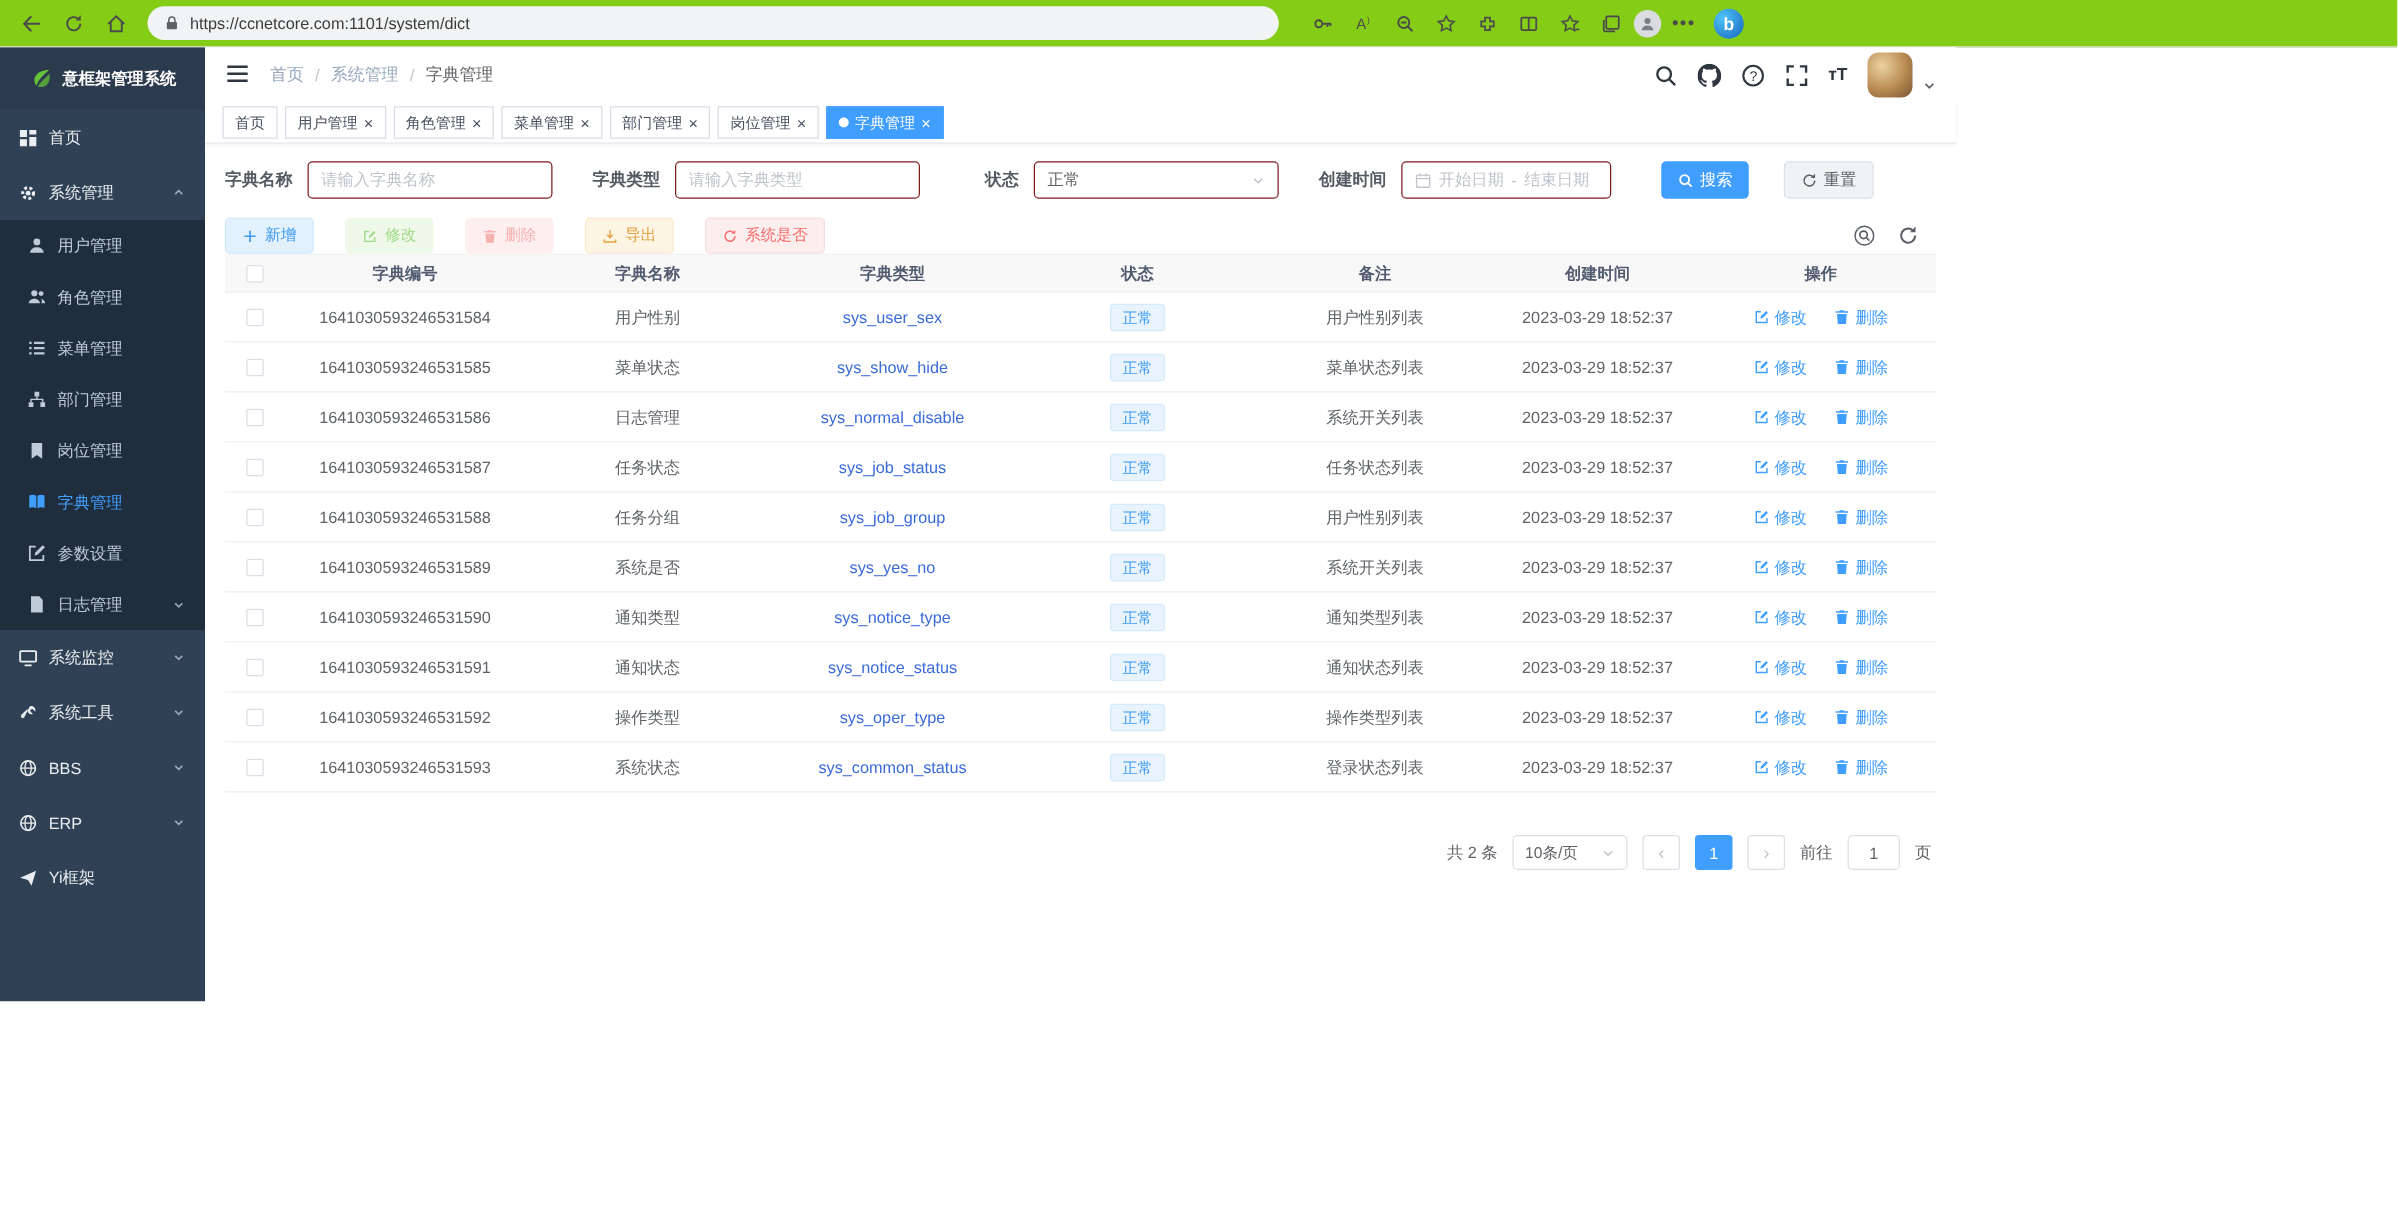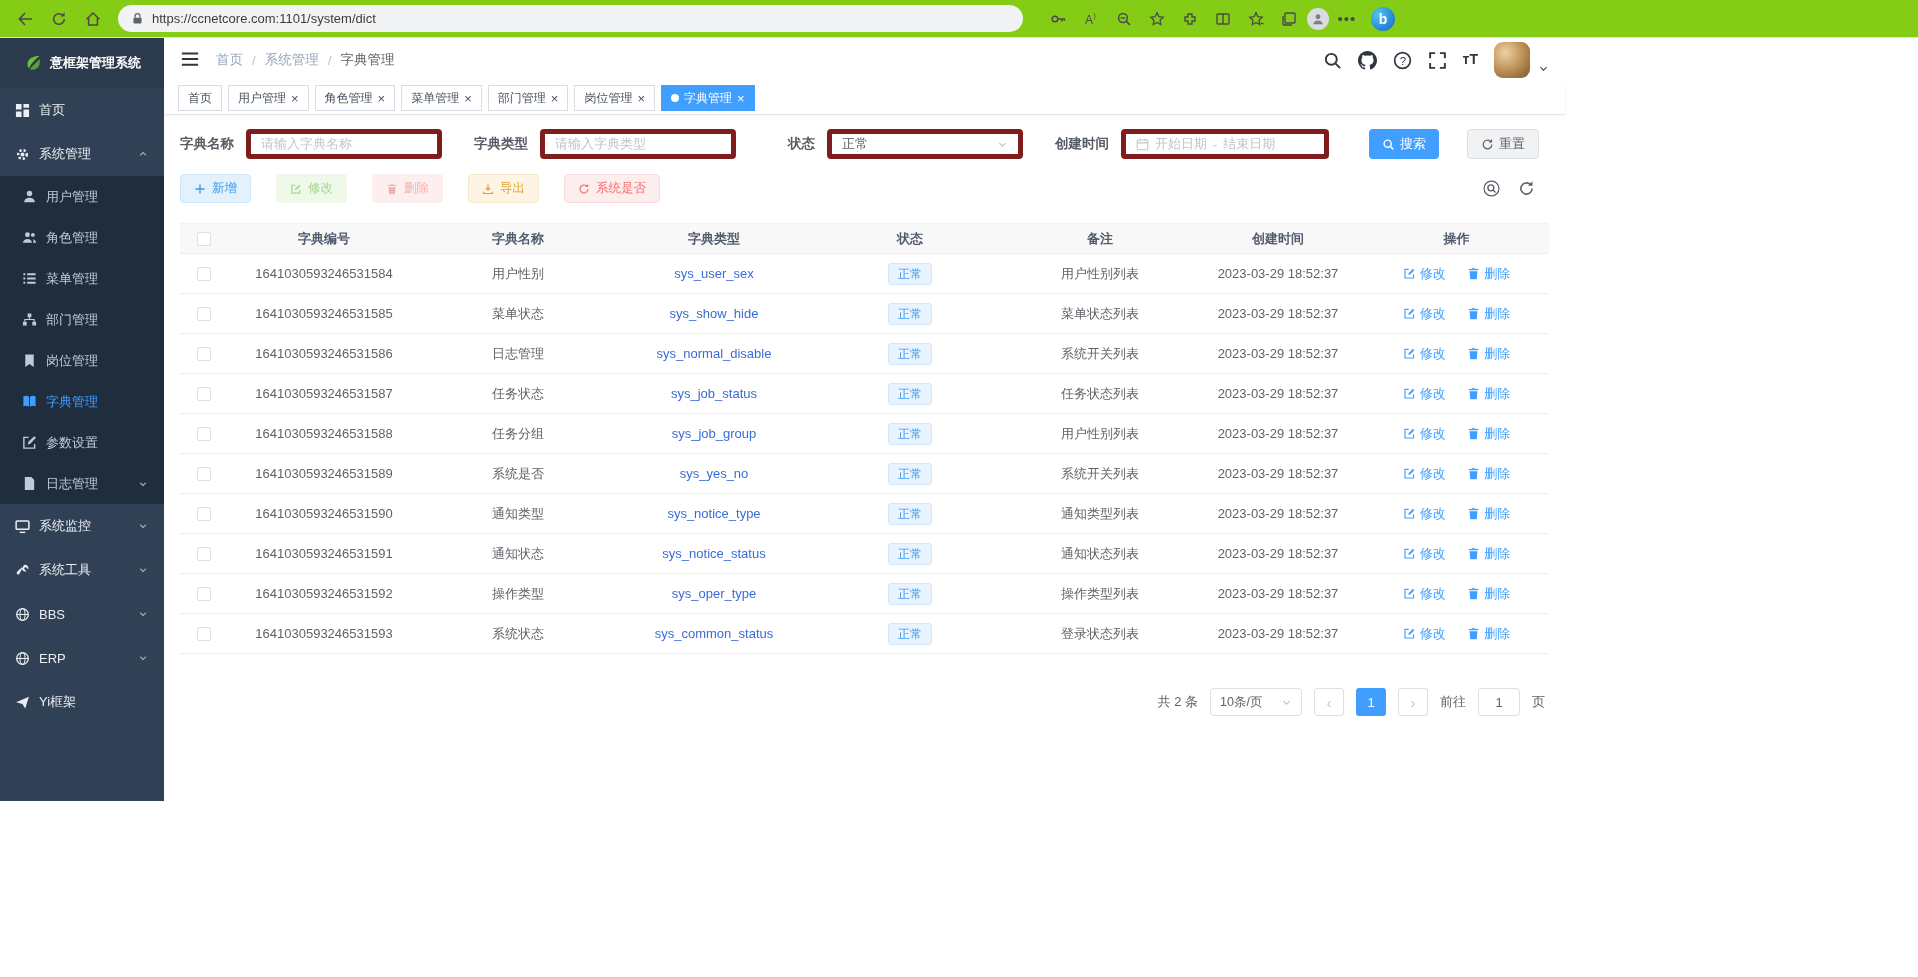--- a/index.html
+++ b/index.html
@@ -71,40 +71,40 @@
   .tab .dot { width:8px; height:8px; border-radius:50%; background:#fff; }
   .tab.active { background:#409eff; border-color:#409eff; color:#fff; }
   .tab-close { font-size:13px; line-height:1; cursor:pointer; }
 
   
   .content { flex:1; padding:14px 16px 0; display:flex; flex-direction:column; min-height:0; }
 
   .filter-row { display:flex; align-items:center; margin-bottom:15px; }
   .f-label { font-weight:bold; color:#555b63; font-size:13.5px; margin-right:12px; white-space:nowrap; }
   .f-label + .f-label, .gap-lg { margin-left:32px; }
-  .f-input, .f-select, .f-date { width:196px; height:30px; border:5px solid #7f1d1d; border-radius:4px;
+  .f-input, .f-select, .f-date { width:196px; height:30px; border:1px solid #7f1d1d; border-radius:4px;
     background:#fff; display:flex; align-items:center; padding:0 10px; gap:6px; cursor:text; }
   .ph { color:#c0c4cc; font-size:13px; }
   .f-select { cursor:pointer; justify-content:space-between; color:#606266; }
   .f-select .chev-s, .pg-size .chev-s { width:11px; height:11px; color:#c0c4cc; }
   .chev-s svg { width:11px; height:11px; }
   .f-label-status { margin-left:52px; }
-  .f-date { width:208px; cursor:pointer; }
+  .f-date { width:168px; cursor:pointer; }
   .f-date svg { width:13px; height:13px; color:#c0c4cc; flex-shrink:0; }
   .f-date .sep { color:#c0c4cc; }
   button { font-family:inherit; border:none; cursor:pointer; }
   .btn-search { height:30px; margin-left:40px; padding:0 13px; border-radius:4px;
     background:#409eff; color:#fff; font-size:13px; display:inline-flex; align-items:center; gap:5px; }
   .btn-search svg { width:13px; height:13px; }
   .btn-reset { height:30px; margin-left:28px; padding:0 13px; border-radius:4px;
     background:#f1f2f4; border:1px solid #dcdfe6; color:#5a5e66; font-size:13px;
     display:inline-flex; align-items:center; gap:5px; }
   .btn-reset svg { width:13px; height:13px; }
 
-  .toolbar { display:flex; align-items:center; gap:25px; margin-bottom:20px; }
+  .toolbar { display:flex; align-items:center; gap:25px; margin-bottom:0; }
   .tb-btn { height:29px; padding:0 13px; border-radius:4px; font-size:12.5px;
     display:inline-flex; align-items:center; gap:6px; border:1px solid transparent; }
   .tb-btn svg { width:12px; height:12px; }
   .tb-add { background:#e3f1fd; color:#3d9bf2; border-color:#cfe7fb; }
   .tb-edit { background:#eff9e9; color:#a3d98a; }
   .tb-del { background:#fdefef; color:#f5b0b0; }
   .tb-export { background:#fdf4e4; color:#e2a23f; border-color:#f8e8cb; }
   .tb-cache { background:#fdeeee; color:#f56c6c; border-color:#fbdcdc; }
   .toolbar-right { margin-left:auto; display:flex; align-items:center; gap:18px; padding-right:14px; }
   .mini-ic { width:17px; height:17px; color:#5a5e66; cursor:pointer; }

